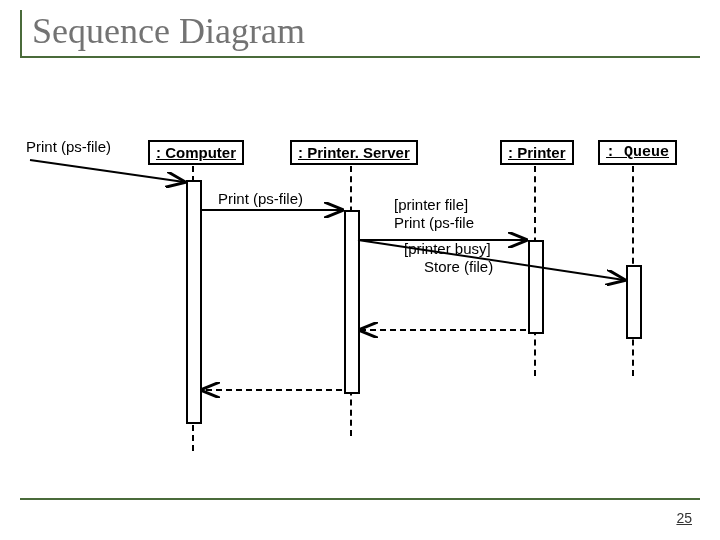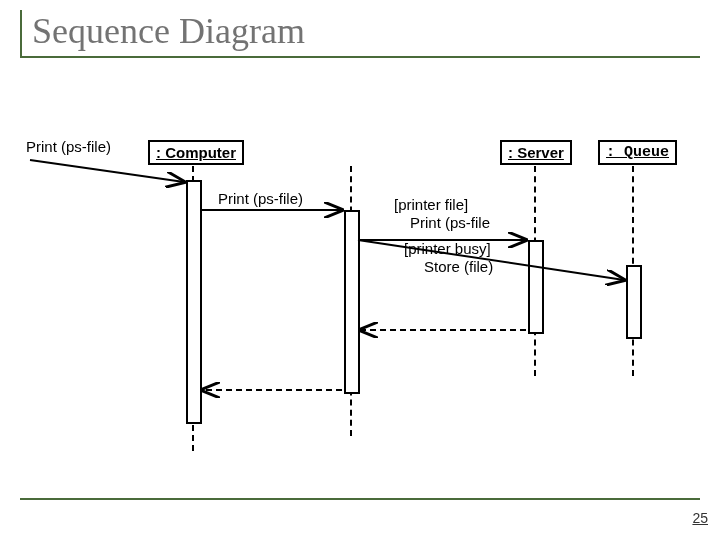--- a/index.html
+++ b/index.html
@@ -26,21 +26,21 @@
   }
   .bottom-line {
     position: absolute;
     left: 20px;
     right: 20px;
     bottom: 40px;
     border-top: 2px solid #4a6b3a;
   }
   .page-num {
     position: absolute;
-    right: 12px;
+    right: 28px;
     bottom: 14px;
     font-size: 14px;
     font-family: Arial, sans-serif;
     color: #333;
     text-decoration: underline;
   }
   .canvas {
     position: absolute;
     left: 0;
     top: 90px;
@@ -96,37 +96,38 @@
 
 <div class="title-wrap">
   <h1 class="title">Sequence Diagram</h1>
 </div>
 
 <div class="canvas">
 
   <div class="actor-label-plain" style="left:26px; top:48px;">Print (ps-file)</div>
 
   <div class="lifeline-head" style="left:148px; top:50px;">: Computer</div>
-  <div class="lifeline-head" style="left:500px; top:50px;">: Server</div>
+  <div class="lifeline-head" style="left:290px; top:50px;">: Printer. Server</div>
+  <div class="lifeline-head" style="left:500px; top:50px;">: Printer</div>
   <div class="lifeline-head" style="left:598px; top:50px;font-family:Liberation Mono, monospace;">: Queue</div>
 
   <div class="lifeline" style="left:192px; top:76px; height:285px;"></div>
   <div class="lifeline" style="left:350px; top:76px; height:270px;"></div>
   <div class="lifeline" style="left:534px; top:76px; height:210px;"></div>
   <div class="lifeline" style="left:632px; top:76px; height:210px;"></div>
 
   <div class="activation" style="left:186px; top:90px; height:240px;"></div>
   <div class="activation" style="left:344px; top:120px; height:180px;"></div>
   <div class="activation" style="left:528px; top:150px; height:90px;"></div>
   <div class="activation" style="left:626px; top:175px; height:70px;"></div>
 
   <div class="msg-label" style="left:218px; top:100px;">Print (ps-file)</div>
 
   <div class="msg-label" style="left:394px; top:106px;">[printer file]</div>
-  <div class="msg-label" style="left:410px; top:124px;text-align:right;">Print (ps-file</div>
+  <div class="msg-label" style="left:394px; top:124px;text-align:right;">Print (ps-file</div>
 
   <div class="msg-label" style="left:404px; top:150px;">[printer busy]</div>
   <div class="msg-label" style="left:424px; top:168px;">Store (file)</div>
 
   <svg class="arrows">
     <defs>
       <marker id="ah" markerWidth="10" markerHeight="8" refX="9" refY="4" orient="auto">
         <path d="M0,0 L10,4 L0,8" fill="none" stroke="#000" stroke-width="1.5"></path>
       </marker>
     </defs>

